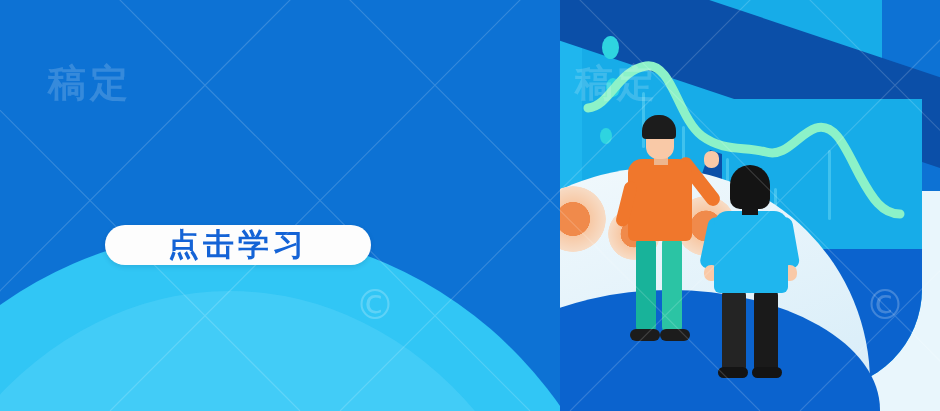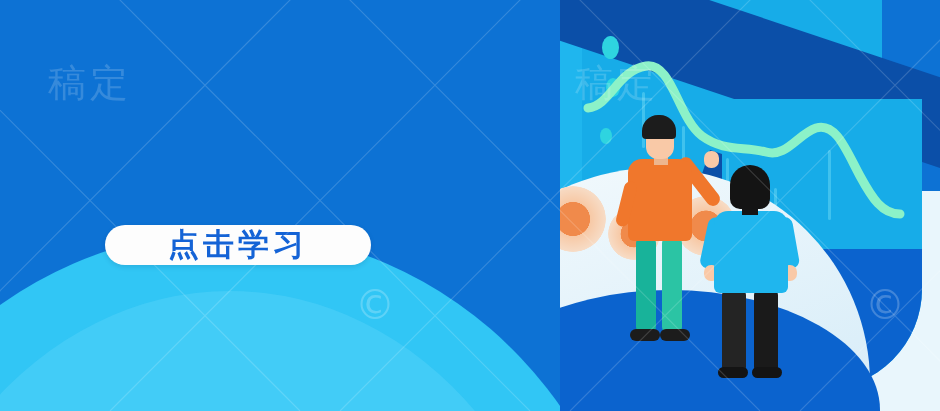--- a/index.html
+++ b/index.html
@@ -211,21 +211,21 @@
     font-size:31px;
     font-weight:bold;
     letter-spacing:4px;
   }
 
   
   .wm-grid{position:absolute;inset:0;pointer-events:none;z-index:30;opacity:.30;}
   .wm-text{
     position:absolute;
     font-size:38px;
-    font-weight:normal;
+    font-weight:bold;
     color:#FFFFFF;
     opacity:.17;
     letter-spacing:4px;
     pointer-events:none;
     z-index:29;
   }
   .wm-a{left:48px;top:58px;}
   .wm-b{left:575px;top:58px;}
   .wm-c{
     position:absolute;

